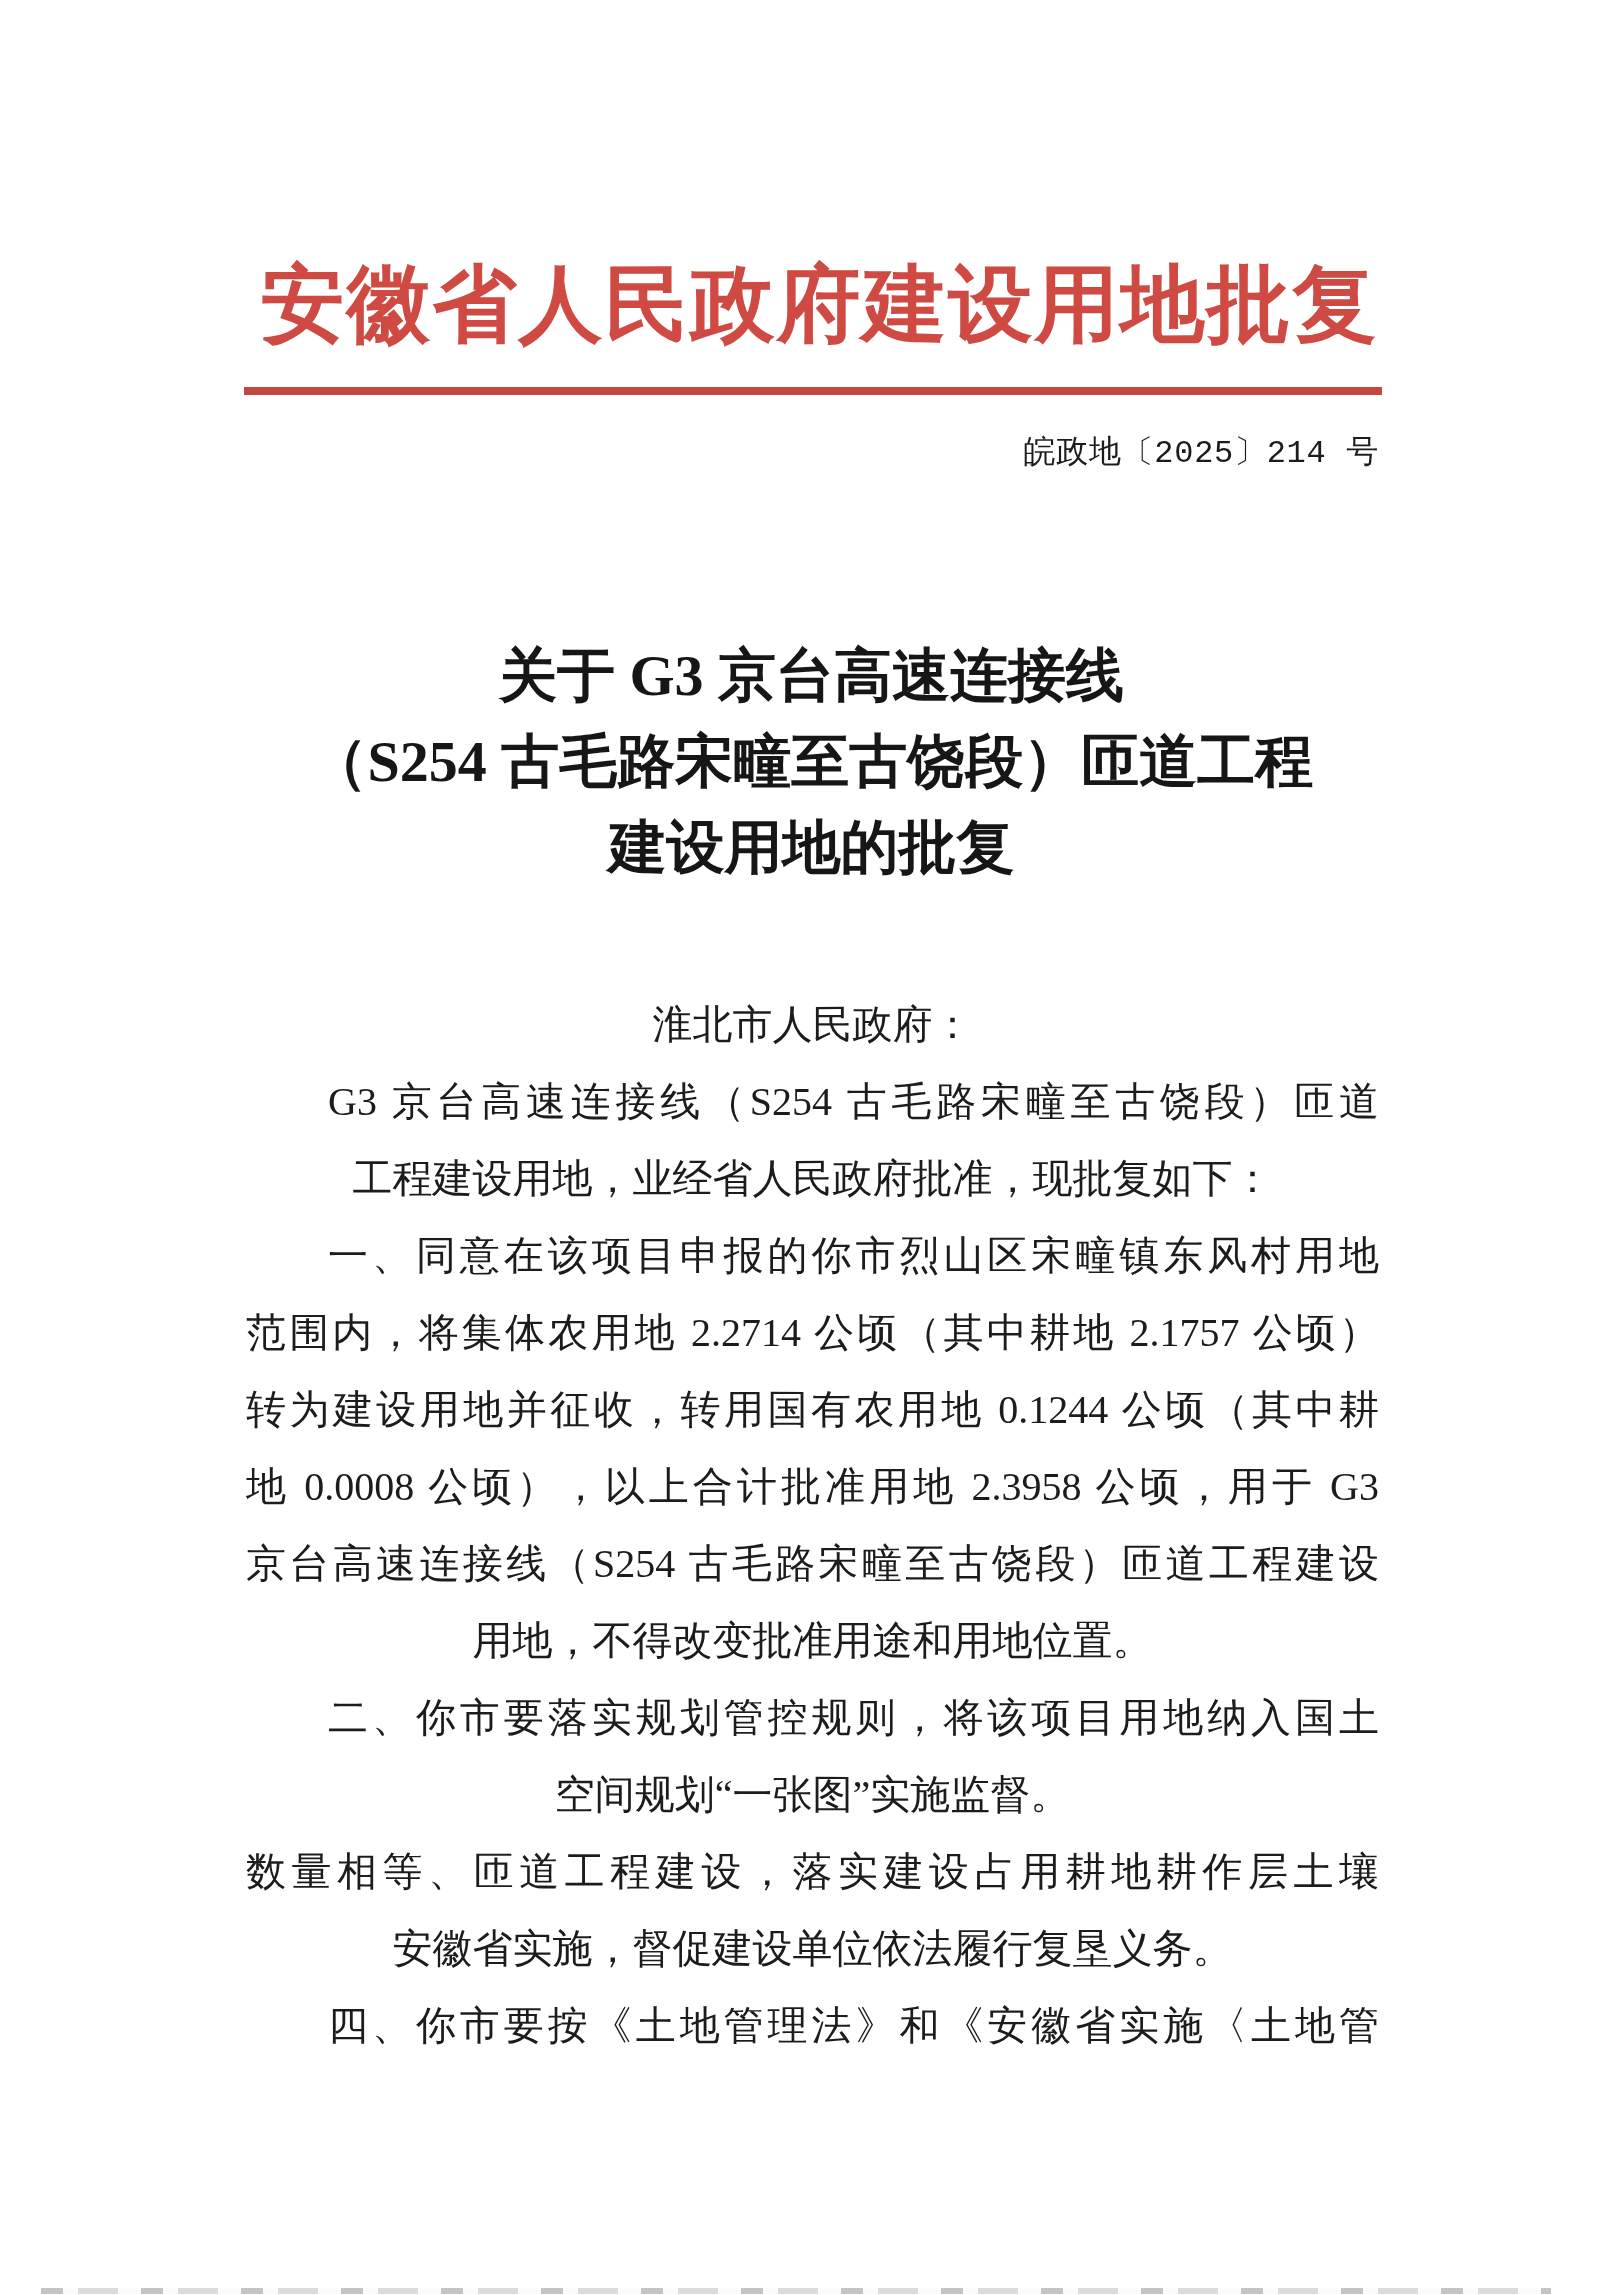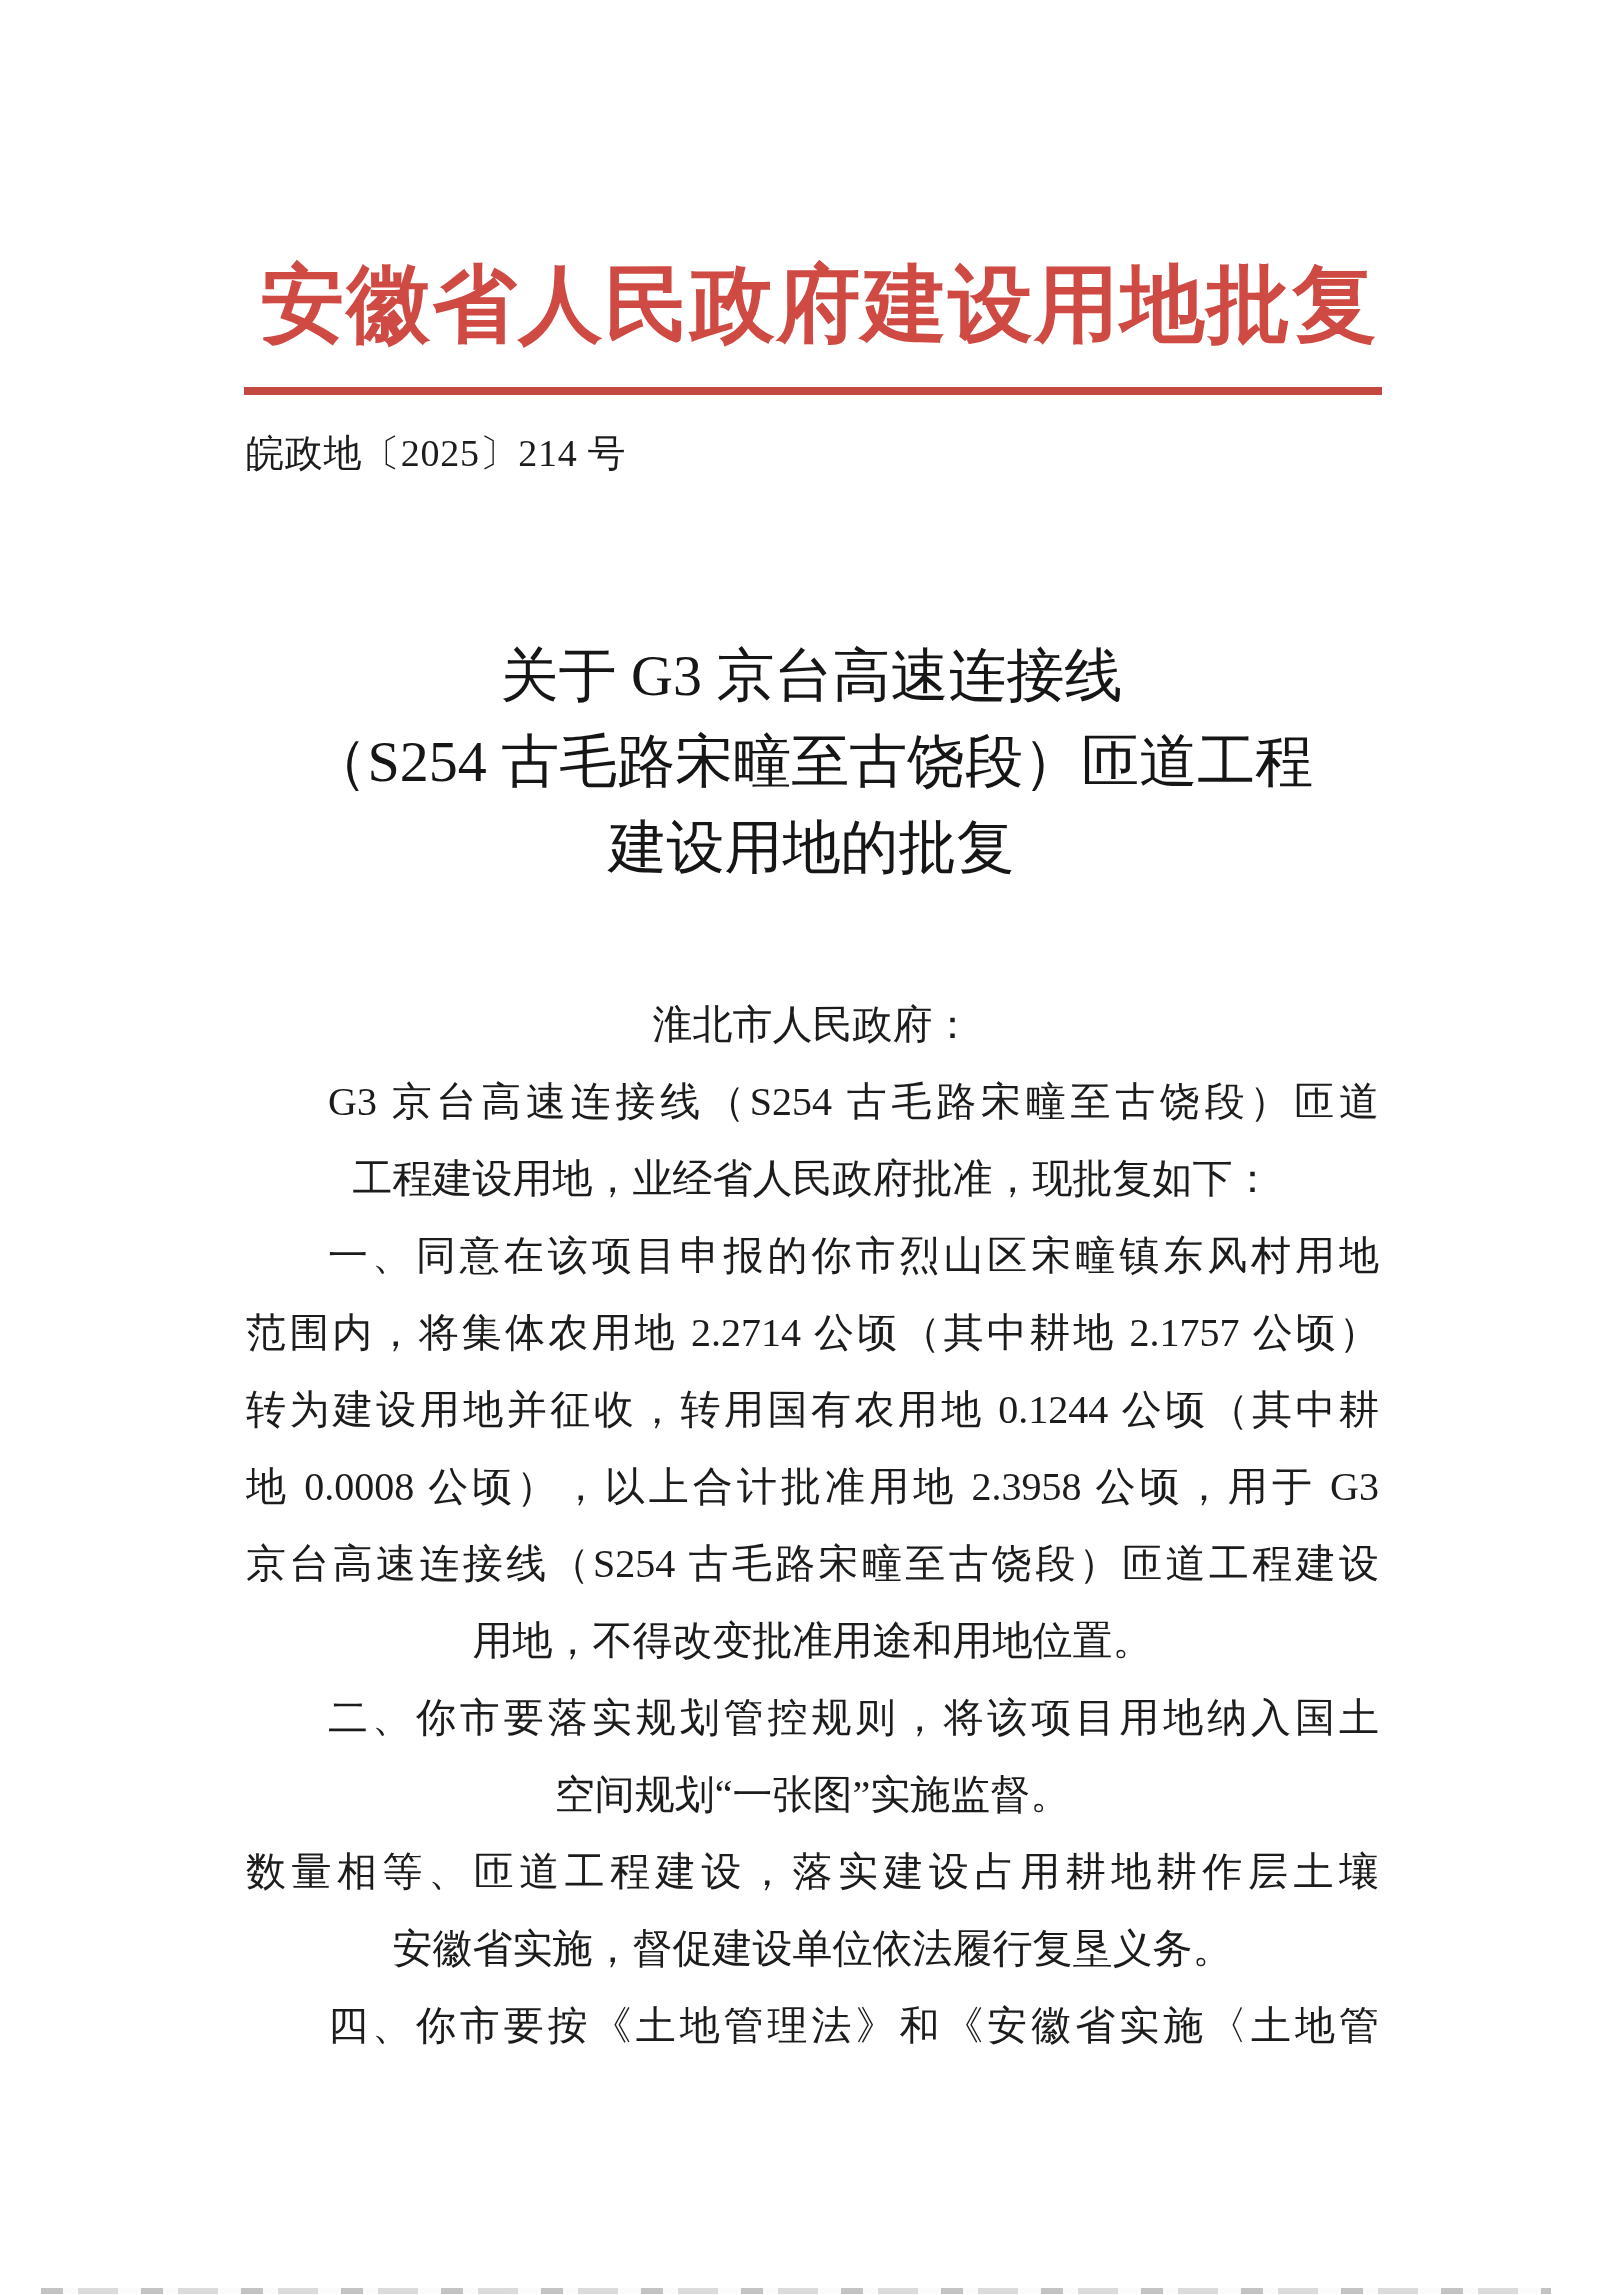--- a/index.html
+++ b/index.html
@@ -33,35 +33,37 @@
     left: 244px;
     width: 1138px;
     height: 7.9px;
     background: var(--red-rule, #c34840);
   }
   .doc-number {
     position: absolute;
     top: 427px;
     left: 246px;
     width: 1133px;
-    font-size: 38px;
+    text-align: right;
+    font-size: 32px;
     line-height: 53px;
     letter-spacing: 0.7px;
     color: var(--ink, #1c1c1c);
     white-space: nowrap;
+    font-family: Liberation Mono, monospace;
   }
   .subject {
     position: absolute;
     top: 633px;
     left: 0;
     width: 100%;
     text-align: center;
     font-size: 58px;
     line-height: 86px;
-    font-weight: normal;
+    font-weight: bold;
     color: #161616;
   }
   .subject-line { white-space: nowrap; }
   .body-block {
     position: absolute;
     top: 986px;
     left: 246px;
     width: 1133px;
     font-size: 40px;
     line-height: 77px;

